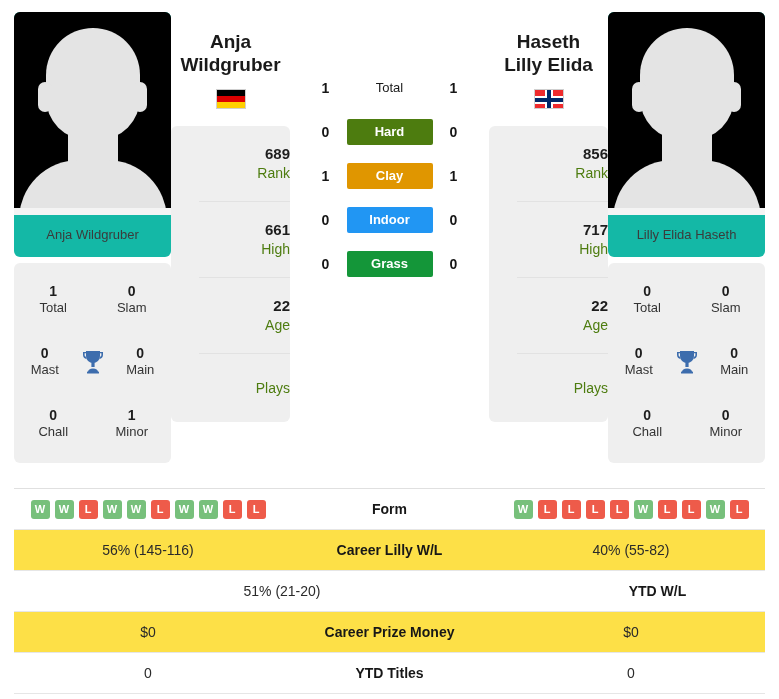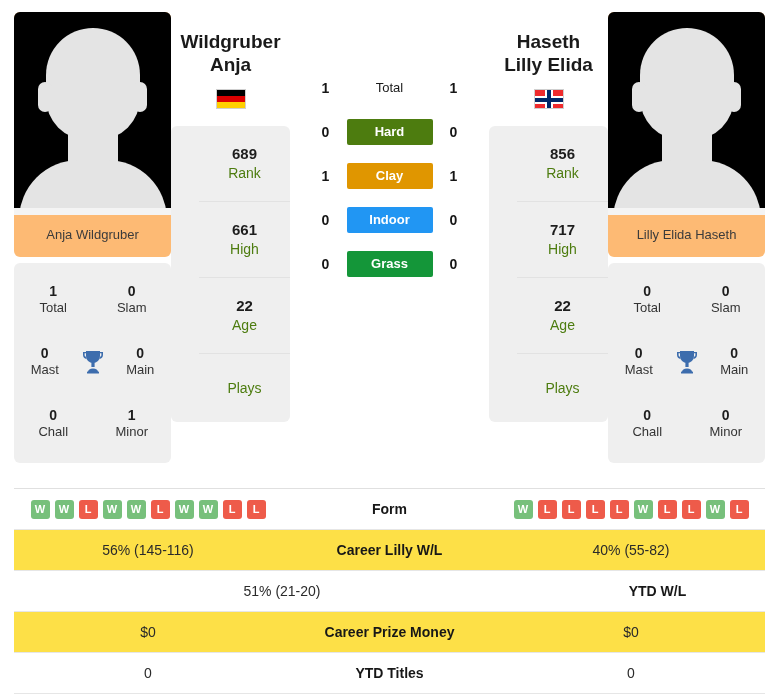--- a/index.html
+++ b/index.html
@@ -18,21 +18,21 @@
     align-items: flex-start;
     padding: 12px 14px 0 14px;
     height: 466px;
   }
 
   
   .player-col { width: 157px; flex: 0 0 157px; }
 
   .avatar-card {
     width: 157px;
-    background: #fdba74;
+    background: #14b8a6;
     border-radius: 6px;
     overflow: hidden;
   }
   .avatar-img {
     width: 157px; height: 203px;
     background: #000000;
     position: relative;
     overflow: hidden;
   }
   .sil-head {
@@ -143,21 +143,21 @@
   .stat-card {
     margin-top: 17px;
     background: #efefef;
     border-radius: 6px;
     overflow: hidden;
   }
   .stat-item {
     height: 76px;
     display: flex;
     flex-direction: column;
-    align-items: center;
+    align-items: flex-end;
     justify-content: center;
     border-bottom: 1px solid #e2e2e2;
     line-height: 1.3;
     margin-left: 28px;
   }
   .stat-item:last-child { border-bottom: none; height: 68px; }
   .stat-val { font-size: 15px; font-weight: bold; color: #1d1d1d; }
   .stat-lbl { font-size: 14px; color: #4d7c0f; }
 
   
@@ -300,22 +300,22 @@
         <div class="award-cell">
           <div class="award-num">1</div>
           <div class="award-lbl">Minor</div>
         </div>
       </div>
     </div>
   </div>
 
   <div class="stat-col">
     <div class="stat-head">
+      <div class="pname">Anja</div>
       <div class="pname">Wildgruber</div>
-      <div class="pname">Anja</div>
       <div class="flag flag-de"></div>
     </div>
     <div class="stat-card">
       <div class="stat-item">
         <div class="stat-val">689</div>
         <div class="stat-lbl">Rank</div>
       </div>
       <div class="stat-item">
         <div class="stat-val">661</div>
         <div class="stat-lbl">High</div>

